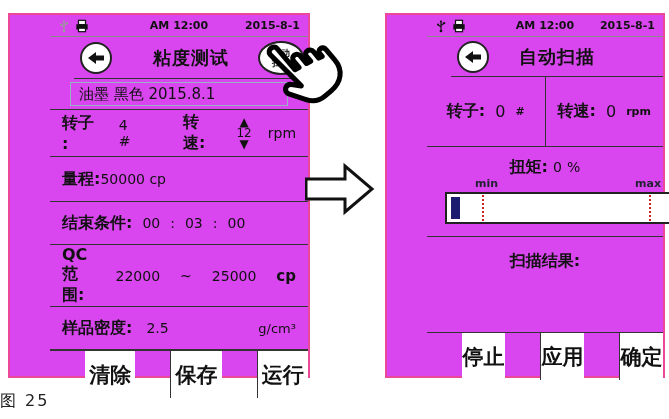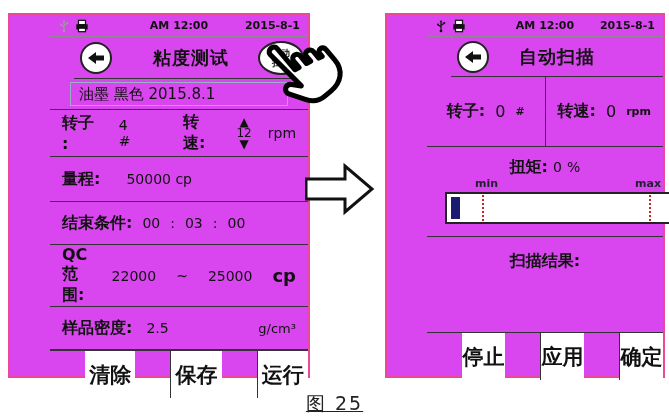--- a/index.html
+++ b/index.html
@@ -32,21 +32,21 @@
               display:flex; flex-direction:column; align-items:center; justify-content:center;
               font-size:9px; font-weight:bold; line-height:10px; background:#fff; }
 
   .row { border-bottom:1px solid #333; display:flex; align-items:center; padding:0 12px; }
   .lbl { font-weight:bold; font-size:16px; }
   .val { font-size:14px; }
   .row-sample { flex:0 0 31px; justify-content:center; border-bottom:1px solid #333; padding:2px 0; }
   .sample-box { width:218px; height:24px; border:1px solid #9ab0c4;
                 display:flex; align-items:center; padding-left:8px; font-size:15px; }
   .row-rotor { flex:0 0 47px; gap:14px; }
-  .row-range { flex:0 0 45px; gap:26px; }
+  .row-range { flex:0 0 45px; }
   .row-end   { flex:0 0 43px; gap:10px; }
   .row-qc    { flex:0 0 44px; gap:20px; }
   .row-dens  { flex:0 0 43px; gap:14px; }
   .spinner { display:inline-flex; flex-direction:column; align-items:center; line-height:11px; margin:0 2px; }
   .spinner .tri { font-size:12px; color:#111; cursor:default; }
   .spinner .num { font-size:12px; }
 
   .btn-row { margin-top:auto; flex:0 0 48px; display:flex; border-top:1px solid #333; }
   .btn-row .btn { flex:1; display:flex; align-items:center; justify-content:center;
                   font-size:21px; font-weight:bold; background:#fff;margin-left:35px; }
@@ -69,22 +69,22 @@
                 border:2px solid #222; background:#fff; }
   .torque-fill { position:absolute; left:4px; top:3px; width:9px; height:22px; background:#1b1b6f; }
   .guide { position:absolute; top:1px; bottom:1px; width:0; border-left:2px dotted #c22; }
   .guide-min { left:35px; } .guide-max { left:202px; }
 
   .result-sec { flex:0 0 95px; display:flex; justify-content:center; padding-top:14px; }
   .result-sec .lbl { font-size:16px; }
 
   .hand { position:absolute; left:252px; top:28px; width:96px; height:92px; z-index:5; pointer-events:none; }
   .big-arrow { position:absolute; left:305px; top:162px; width:70px; height:54px; }
-  .caption { position:absolute; left:0; right:0; top:391px; text-align:center;
-             font-size:19px; color:#222; letter-spacing:2px;text-decoration:underline; }
+  .caption { position:absolute; left:0; right:0; top:391px; text-align:left;
+             font-size:16px; color:#222; letter-spacing:2px; }
   svg { display:block; }
 </style>
 </head>
 <body>
 
 <div class="figure">
 
   <div class="screen screen-left">
 
     <div class="statusbar">
@@ -156,21 +156,21 @@
       <span class="val">03</span>
       <span class="val">:</span>
       <span class="val">00</span>
     </div>
 
     <div class="row row-qc">
       <span class="lbl">QC范围:</span>
       <span class="val">22000</span>
       <span class="val">~</span>
       <span class="val">25000</span>
-      <span class="val" style="font-size:18px;font-weight:bold;">cp</span>
+      <span class="val" style="font-size:15px;font-weight:bold;">cp</span>
     </div>
 
     <div class="row row-dens">
       <span class="lbl">样品密度:</span>
       <span class="val">2.5</span>
       <span class="val" style="margin-left:auto;font-size:13px;">g/cm³</span>
     </div>
 
     <div class="btn-row">
       <span class="btn">清除</span>

